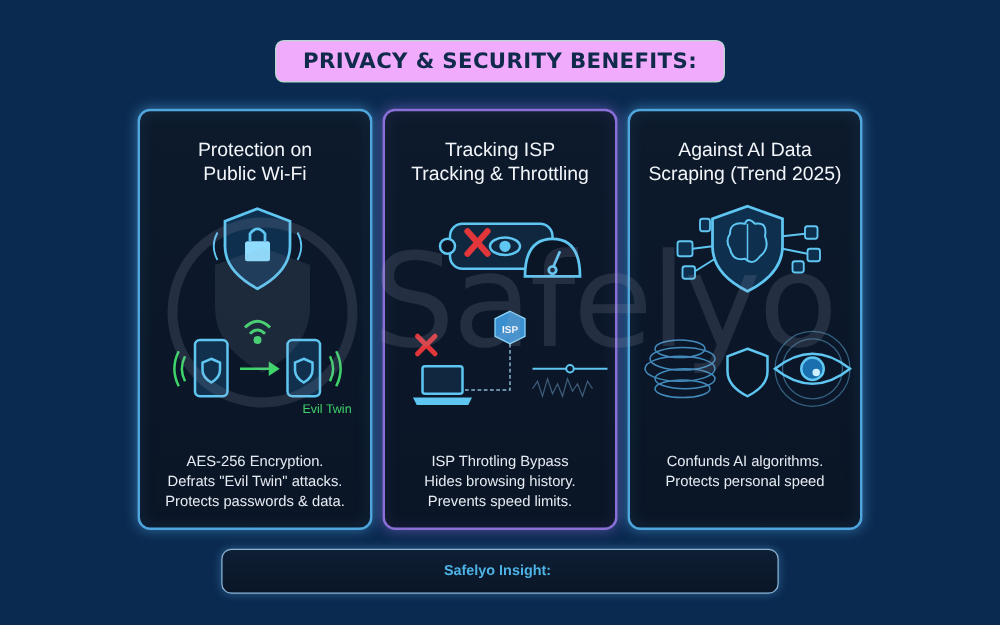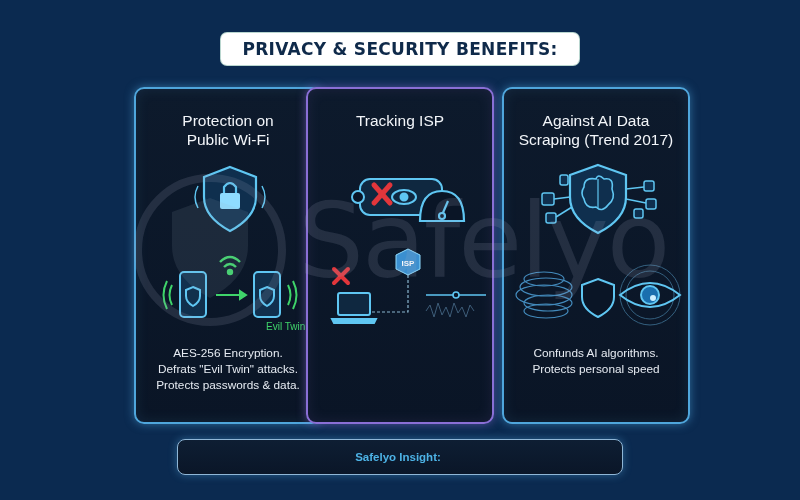--- a/index.html
+++ b/index.html
@@ -5,46 +5,46 @@
   * { box-sizing: border-box; margin: 0; padding: 0; }
   html, body { width: 800px; height: 500px; overflow: hidden; }
   body {
     background: #0b2a50;
     font-family: "Liberation Sans", "DejaVu Sans", sans-serif;
     position: relative;
     color: #e8eef6;
   }
   .title-wrap {
     position: absolute; left: 221px; top: 33px; width: 358px; height: 32px;
-    background: #ffffff; border-radius: 6px;
+    background: #f0abfc; border-radius: 6px;
     display: flex; align-items: center; justify-content: center;
     box-shadow: 0 0 0 1px #b9d6cf;
   }
   .title {
     font-family: "DejaVu Sans", sans-serif;
     font-weight: bold; font-size: 17px; color: #0f2a4a; letter-spacing: 0.3px;
   }
   .card {
     position: absolute; top: 87px; width: 188px; height: 337px;
     background: linear-gradient(180deg, #0d1a2c 0%, #0a1526 100%);
     border: 2px solid #4fa6dc;
     border-radius: 10px;
     box-shadow: 0 0 10px rgba(79,166,220,0.55), inset 0 0 14px rgba(79,166,220,0.12);
     overflow: hidden;
   }
-  .card.c1 { left: 110px; margin-left: 24px; }
+  .card.c1 { left: 110px; }
   .card.c2 { left: 306px; border-color: #8a6fd6; box-shadow: 0 0 10px rgba(138,111,214,0.55), inset 0 0 14px rgba(138,111,214,0.12); }
   .card.c3 { left: 502px; padding-left: 44px; }
   .card-title {
     position: absolute; top: 22px; left: 0; right: 0;
     text-align: center; font-size: 15.5px; line-height: 19px; color: #f2f5f9;
     padding: 0 10px;
   }
   .card-desc {
-    position: absolute; top: 256px; left: 0; right: 0;
+    position: absolute; top: 272px; left: 0; right: 0;
     text-align: center; font-size: 11.8px; line-height: 16px; color: #e6ebf2;
   }
   .illus { position: absolute; left: 0; top: 0; width: 188px; height: 337px; }
   .watermark {
     position: absolute; left: 130px; top: 170px; width: 600px; height: 160px;
     pointer-events: none; z-index: 5;
   }
   .wm-text {
     position: absolute; left: 168px; top: 10px;
     font-family: "DejaVu Sans", sans-serif; font-size: 104px; font-weight: normal;
@@ -106,20 +106,21 @@
   <div class="card-desc">
     <div>AES-256 Encryption.</div>
     <div>Defrats "Evil Twin" attacks.</div>
     <div>Protects passwords &amp; data.</div>
   </div>
 </div>
 
 <div class="card c2">
   <div class="card-title">
     <div>Tracking ISP</div>
+    <div>Tracking &amp; Throttling</div>
   </div>
   <svg class="illus" viewBox="0 0 188 337">
     <g fill="none" stroke="#5fc6f2" stroke-width="2">
       <rect x="52" y="90" width="82" height="36" rx="10" fill="#0f2840"></rect>
       <circle cx="50" cy="108" r="6" fill="#0a1526"></circle>
       <ellipse cx="96" cy="108" rx="12" ry="7"></ellipse>
       <circle cx="96" cy="108" r="3.5" fill="#5fc6f2"></circle>
     </g>
     <g fill="#0a1526" stroke="#5fc6f2" stroke-width="2.2">
       <path d="M112 132 Q112 102 134 102 Q156 102 156 132 Z"></path>
@@ -144,26 +145,31 @@
     <g>
       <polygon points="100,160 112,166 112,180 100,186 88,180 88,166" fill="#3a8fd0" stroke="#8fdcff" stroke-width="1"></polygon>
       <text x="100" y="177" font-size="8" fill="#ffffff" text-anchor="middle" font-weight="bold" font-family="Liberation Sans, sans-serif">ISP</text>
     </g>
     <g fill="none" stroke="#5fc6f2" stroke-width="1.6">
       <line x1="118" y1="206" x2="178" y2="206"></line>
       <circle cx="148" cy="206" r="3" fill="#0a1526"></circle>
       <path d="M118 222 L122 216 L126 228 L130 214 L134 226 L138 218 L142 228 L146 214 L150 224 L154 218 L158 228 L162 216 L166 222" stroke="#3d5c78" stroke-width="1"></path>
     </g>
   </svg>
+  <div class="card-desc">
+    <div>ISP Throtling Bypass</div>
+    <div>Hides browsing history.</div>
+    <div>Prevents speed limits.</div>
+  </div>
 </div>
 
 <div class="card c3">
   <div class="card-title">
     <div>Against AI Data</div>
-    <div>Scraping (Trend 2017)</div>
+    <div>Scraping (Trend 2025)</div>
   </div>
   <svg class="illus" viewBox="0 0 188 337">
     <g fill="none" stroke="#5fc6f2" stroke-width="2.2">
       <path d="M94 76 L122 86 L122 108 Q122 130 94 144 Q66 130 66 108 L66 86 Z" fill="#0f2f4e"></path>
       <path d="M80 98 Q80 88 92 90 Q94 84 100 90 Q110 88 108 100 Q112 110 104 116 Q98 124 92 118 Q82 120 80 110 Q76 104 80 98 Z" stroke-width="1.6"></path>
       <line x1="94" y1="90" x2="94" y2="120" stroke-width="1.2"></line>
     </g>
     <g fill="#0f2f4e" stroke="#5fc6f2" stroke-width="1.5">
       <rect x="38" y="104" width="12" height="12" rx="2"></rect>
       <rect x="42" y="124" width="10" height="10" rx="2"></rect>

